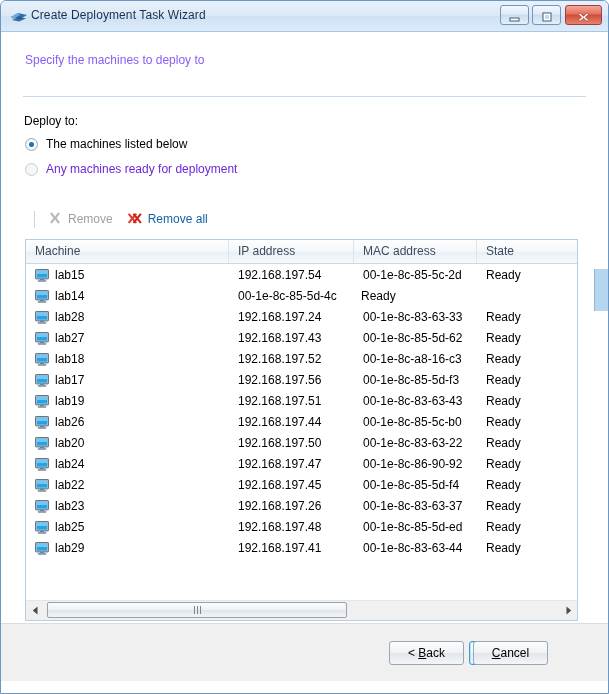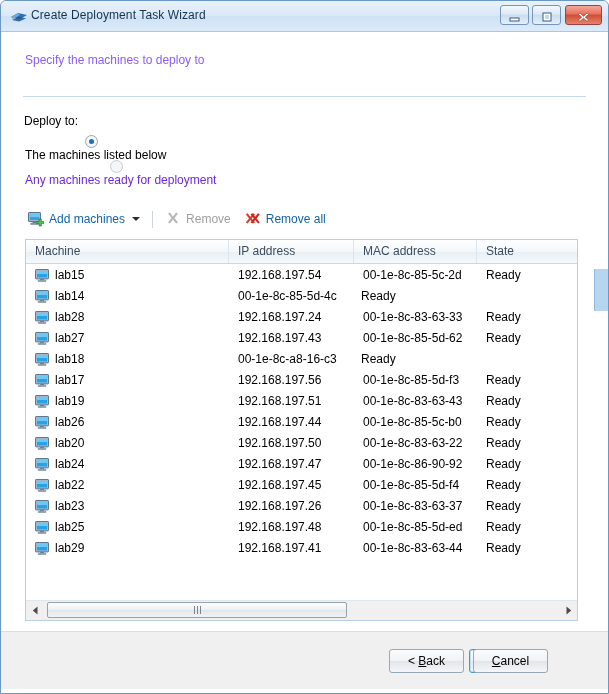--- a/index.html
+++ b/index.html
@@ -98,21 +98,20 @@
     font-size: 12px;
     color: #000;
   }
   .radio-row {
     position: absolute;
     left: 24px;
     height: 18px;
     display: flex;
     align-items: center;
     white-space: nowrap;
-    flex-direction: column;
   }
   #radio-listed { top: 134px; }
   #radio-any    { top: 159px; }
   .radio-mark {
     width: 13px;
     height: 13px;
     border-radius: 50%;
     box-sizing: border-box;
     flex: 0 0 auto;
     margin-right: 8px;
@@ -284,21 +283,21 @@
     right: 0; top: 268px;
     width: 13px;
     height: 42px;
     background: #b6d5ef;
     border-left: 1px solid #8fb8dc;
   }
 
   
   #footer {
     position: absolute;
-    left: 0; bottom: 4px;
+    left: 0; bottom: 12px;
     width: 607px;
     height: 57px;
     background: #f0f0f0;
     border-top: 1px solid #dcdcdc;
   }
   .dlg-btn {
     position: absolute;
     top: 17px;
     width: 75px;
     height: 24px;
@@ -365,37 +364,20 @@
     <span class="radio-label">The machines listed below</span>
   </div>
 
   <div class="radio-row" id="radio-any">
     <span class="radio-mark disabled"></span>
     <span class="radio-label disabled">Any machines ready for deployment</span>
   </div>
 
   <div id="toolbar">
 
-    <div class="tb-item" id="tb-add">
-      <span class="tb-icon">
-        <svg width="16" height="16" viewBox="0 0 16 16">
-          <rect x="0.5" y="1.5" width="12" height="9" rx="0.5" fill="#9fb7cc" stroke="#5d768c"></rect>
-          <rect x="2" y="3" width="9" height="6" fill="#3aa0e0"></rect>
-          <rect x="2" y="3" width="9" height="3" fill="#74c4f0"></rect>
-          <rect x="4.5" y="10.5" width="4" height="1.5" fill="#6e8396"></rect>
-          <rect x="2.5" y="12" width="8" height="1.5" rx="0.5" fill="#8ca2b5" stroke="#5d768c" stroke-width="0.5"></rect>
-          <path d="M11.5 9 h2.2 v-2.2 h2.2 v2.2 h2.2" fill="none"></path>
-          <g transform="translate(8.5,8)">
-            <path d="M2.6 0 h2.2 v2.4 h2.4 v2.2 h-2.4 v2.4 h-2.2 v-2.4 h-2.4 v-2.2 h2.4 Z" fill="#4fc24f" stroke="#2c7a2c" stroke-width="0.7" stroke-linejoin="round"></path>
-          </g>
-        </svg>
-      </span>
-      <span class="tb-text">Add machines</span>
-      <span class="tb-caret"></span>
-    </div>
 
     <div class="tb-sep"></div>
 
     <div class="tb-item" id="tb-remove">
       <span class="tb-icon">
         <svg width="16" height="16" viewBox="0 0 16 16">
           <path d="M3 2.6 L5 1.6 L8 5.4 L11 1.6 L13 2.6 L9.6 7 L13 11.4 L11 12.4 L8 8.6 L5 12.4 L3 11.4 L6.4 7 Z" fill="#b9b9b9"></path>
         </svg>
       </span>
       <span class="tb-text disabled">Remove</span>
@@ -485,20 +467,21 @@
           <div class="gc col-machine">
             <span class="machine-icon"><svg width="14" height="13" viewBox="0 0 14 13">
                 <rect x="0.5" y="0.5" width="13" height="9.4" rx="0.6" fill="#9fb7cc" stroke="#60788d"></rect>
                 <rect x="2" y="2" width="10" height="6.4" fill="#23a3e8"></rect>
                 <rect x="2" y="2" width="10" height="3" fill="#6fc8f2"></rect>
                 <rect x="5" y="10" width="4" height="1.2" fill="#6e8396"></rect>
                 <rect x="3" y="11.2" width="8" height="1.4" rx="0.5" fill="#8ca2b5" stroke="#60788d" stroke-width="0.5"></rect>
               </svg></span>
             <span>lab18</span>
           </div>
+          <div class="gc col-ip">192.168.197.52</div>
           <div class="gc col-mac">00-1e-8c-a8-16-c3</div>
           <div class="gc col-state">Ready</div>
         </div>
         <div class="grow">
           <div class="gc col-machine">
             <span class="machine-icon"><svg width="14" height="13" viewBox="0 0 14 13">
                 <rect x="0.5" y="0.5" width="13" height="9.4" rx="0.6" fill="#9fb7cc" stroke="#60788d"></rect>
                 <rect x="2" y="2" width="10" height="6.4" fill="#23a3e8"></rect>
                 <rect x="2" y="2" width="10" height="3" fill="#6fc8f2"></rect>
                 <rect x="5" y="10" width="4" height="1.2" fill="#6e8396"></rect>

